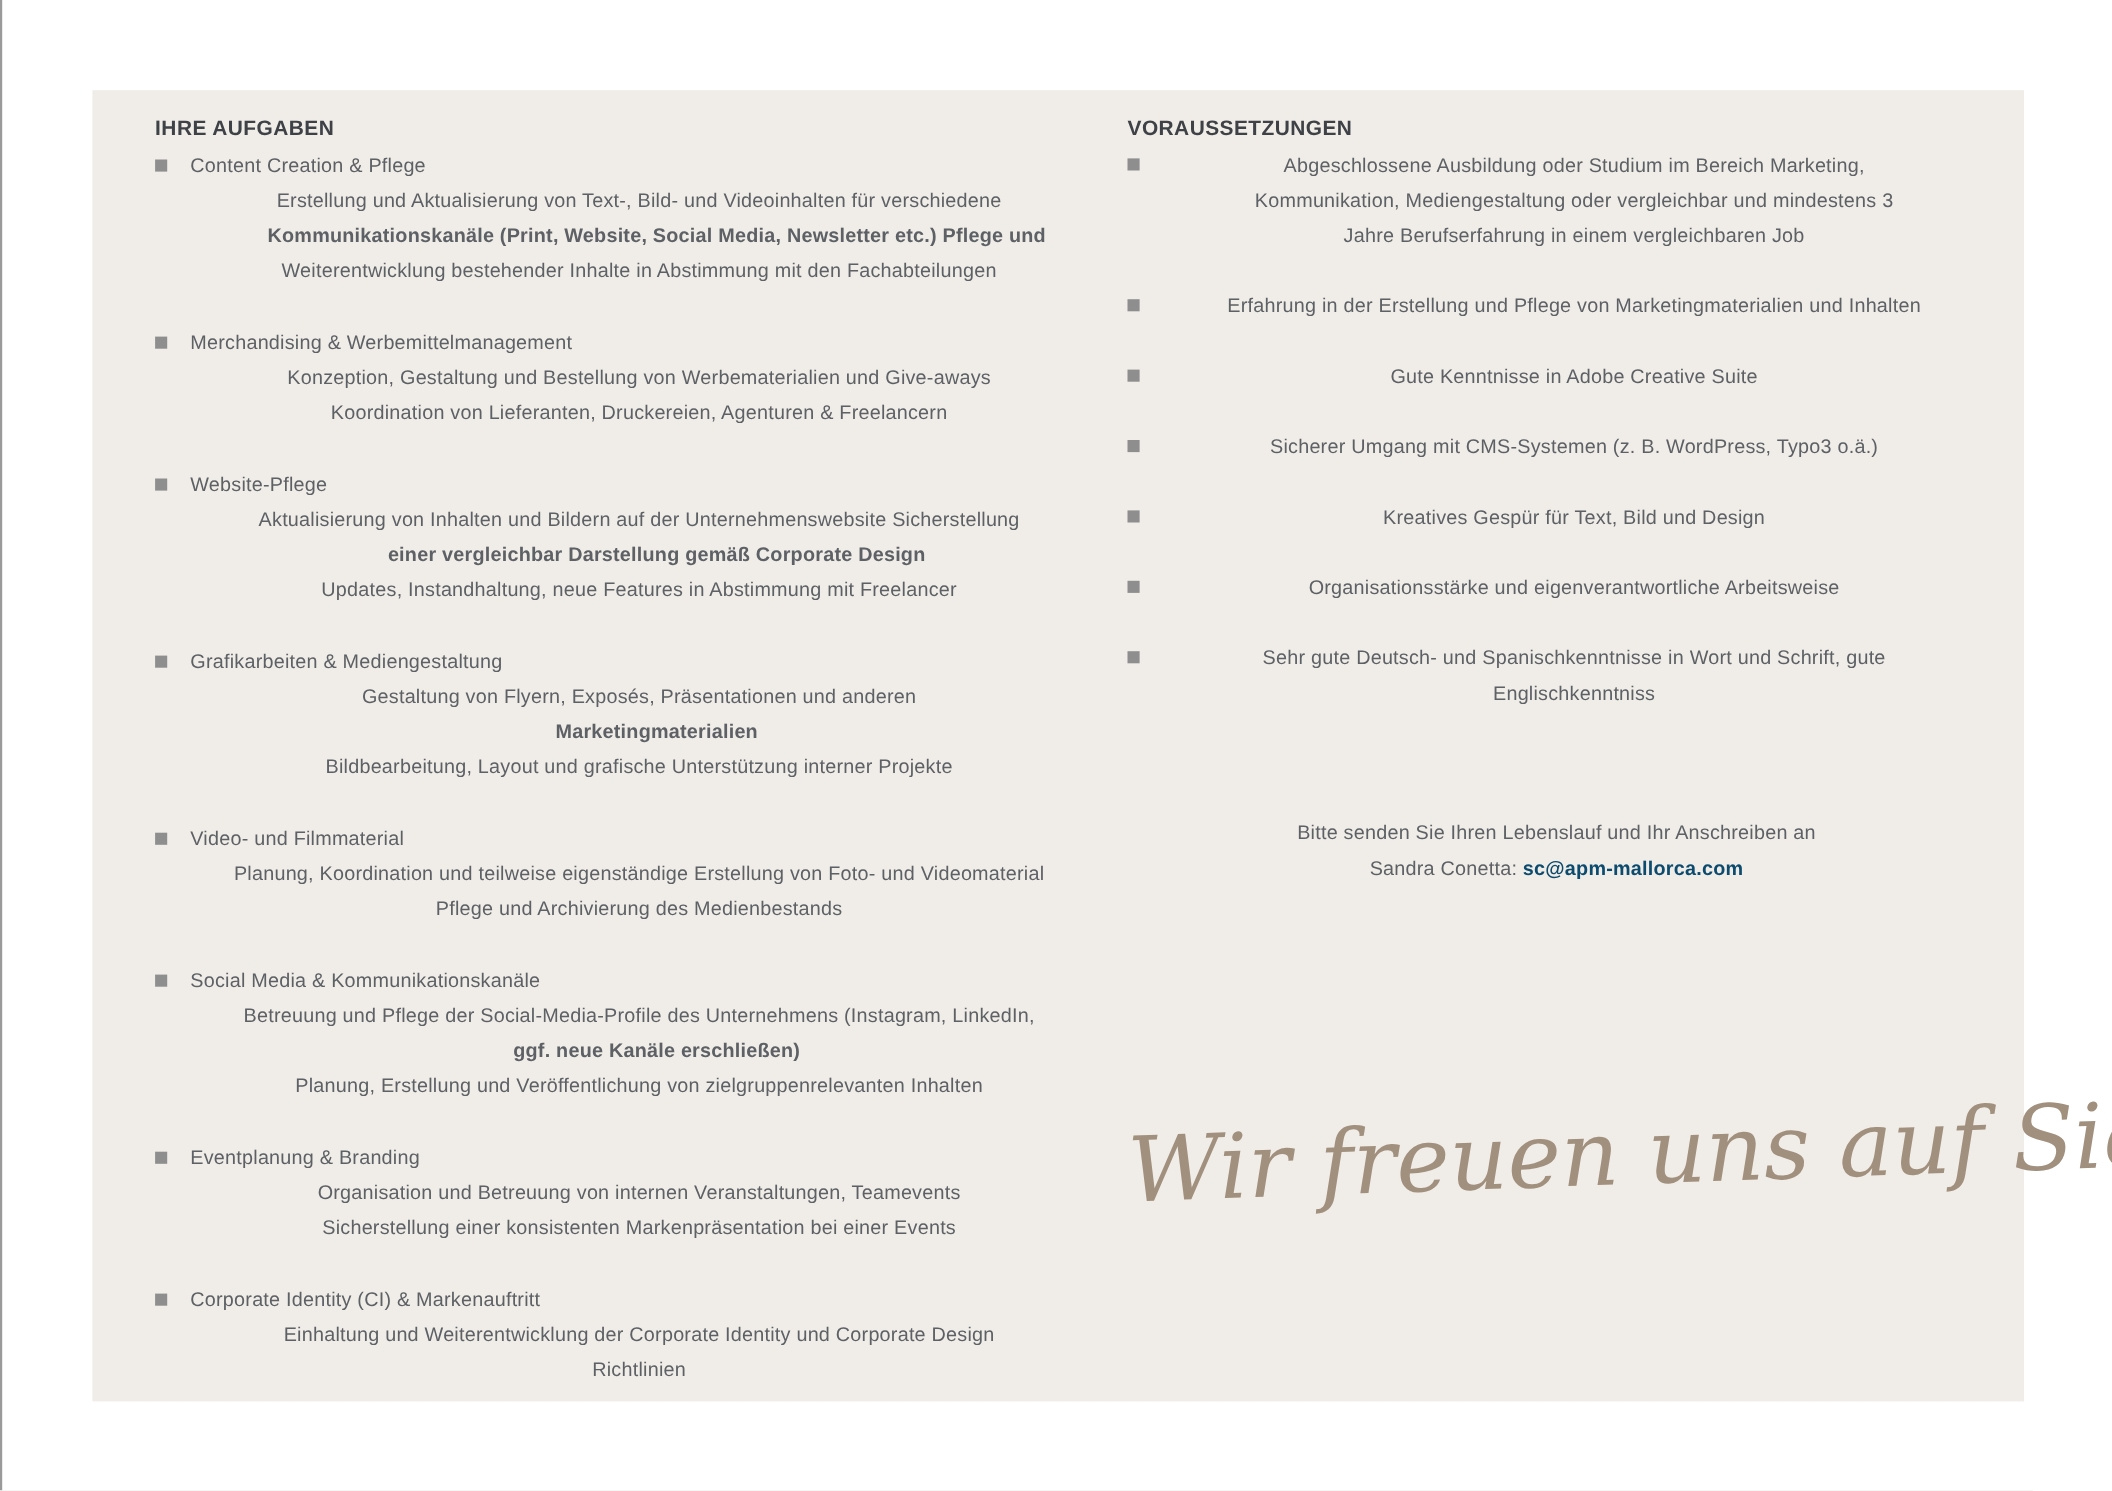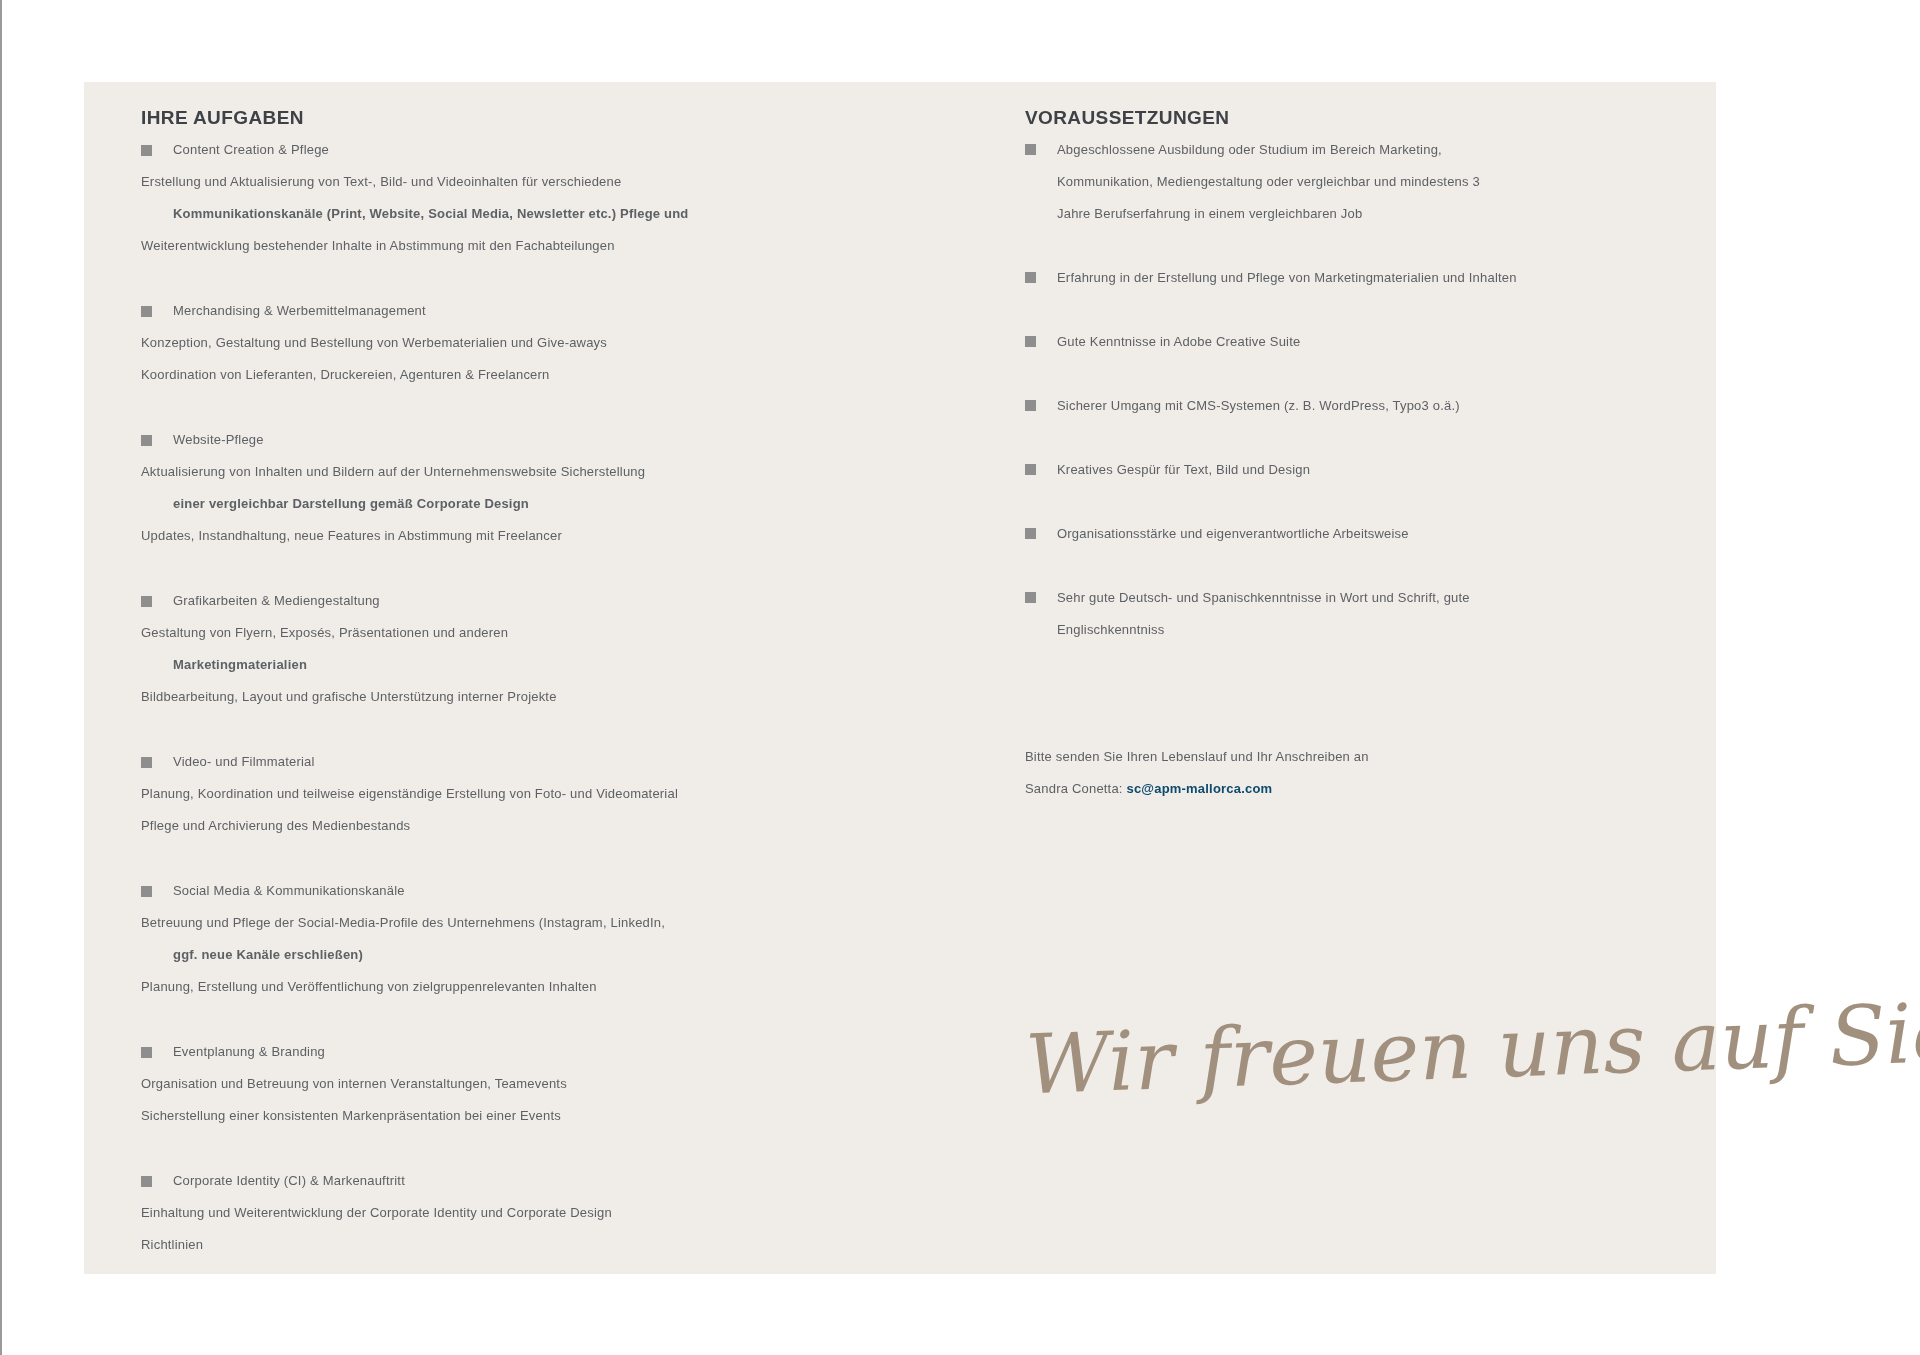--- a/index.html
+++ b/index.html
@@ -12,42 +12,43 @@
   }
   .edge-line {
     position: absolute;
     left: 0; top: 0;
     width: 2px; height: 1355px;
     background: #9a9a9a;
   }
   .panel {
     position: absolute;
     left: 84px; top: 82px;
-    width: 1632px; height: 1192px;
+    width: 1756px; height: 1192px;
     background: #f0ede8;
   }
   .col {
     position: absolute;
     top: 20px;
   }
   .col-left  { left: 57px;  width: 880px; }
   .col-right { left: 941px; width: 780px; }
 
   .sec-heading {
     font-size: 19px;
     font-weight: bold;
     line-height: 32px;
     color: #3e4247;
     letter-spacing: 0.4px;
   }
   .line, .ttl {
-    font-size: 13px;
+    font-size: 18px;
     line-height: 32px;
     color: #5d6165;
     letter-spacing: 0.2px;
+    text-align: center;
   }
   .sq {
     display: inline-block;
     width: 11px; height: 11px;
     background: #8e8e8e;
     flex: 0 0 11px;
   }
   
   .task { margin-bottom: 33px; }
   .trow {

